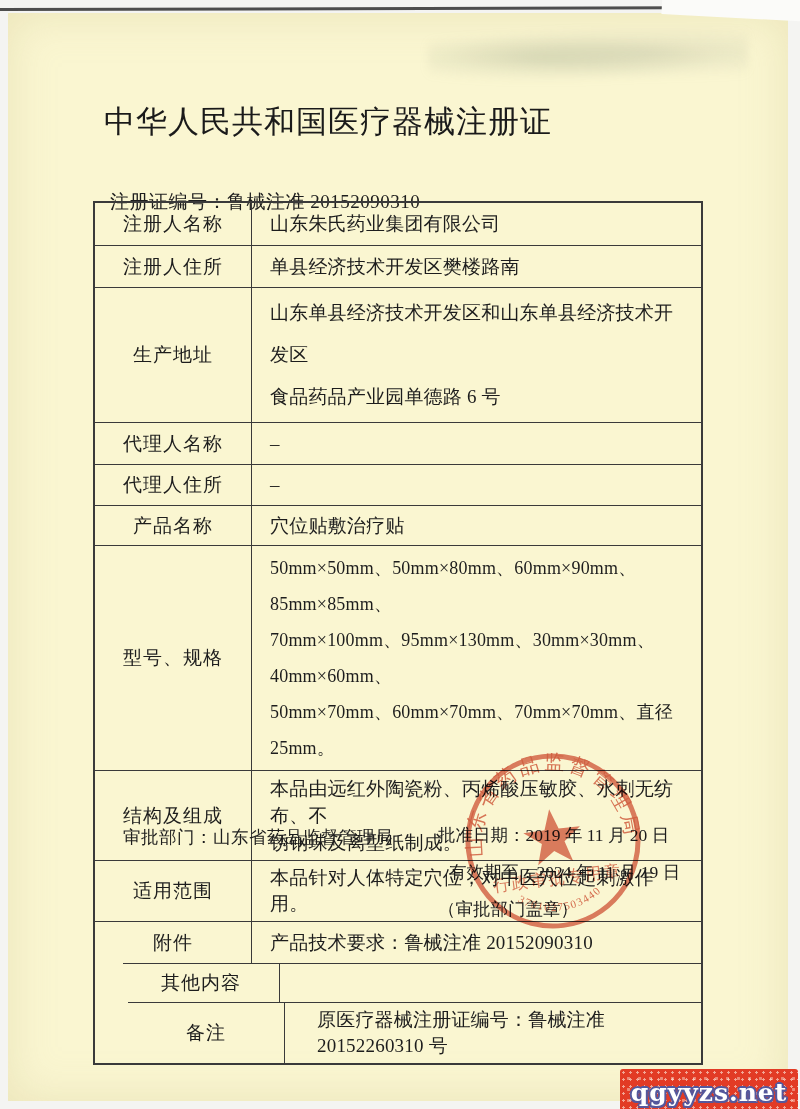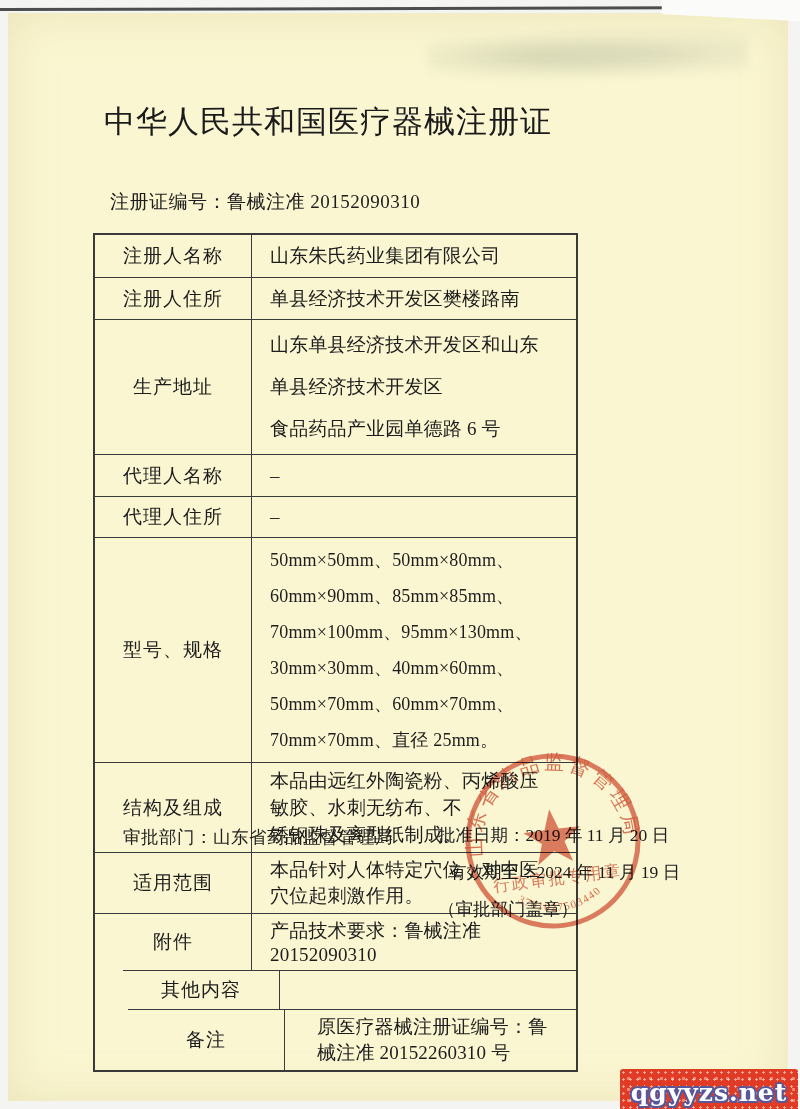--- a/index.html
+++ b/index.html
@@ -30,21 +30,21 @@
   }
   .doc-title{
     position:absolute;left:0;top:88px;width:640px;text-align:center;
     font-size:31px;color:#1a1a1a;letter-spacing:1px;font-weight:500;
   }
   .cert-no{
     position:absolute;left:102px;top:176px;
     font-size:19px;color:#1d1d1d;letter-spacing:.5px;
   }
   .reg-table{
-    position:absolute;left:85px;top:220px;width:485px;
+    position:absolute;left:85px;top:188px;width:610px;
     border:2px solid #3a3a3a;box-sizing:border-box;
     background:transparent;
   }
   .row{display:flex;box-sizing:border-box;}
   .row + .row{border-top:1.6px solid #3a3a3a;}
   .cell-label{
     width:157px;flex:0 0 157px;border-right:1.6px solid #3a3a3a;
     display:flex;align-items:center;justify-content:center;
     font-size:19px;color:#1d1d1d;letter-spacing:1px;text-align:center;
     box-sizing:border-box;
@@ -115,20 +115,24 @@
 食品药品产业园单德路 6 号</div>
     </div>
     <div class="row h42">
       <div class="cell-label">代理人名称</div>
       <div class="cell-value">–</div>
     </div>
     <div class="row h41">
       <div class="cell-label">代理人住所</div>
       <div class="cell-value">–</div>
     </div>
+    <div class="row h40">
+      <div class="cell-label">产品名称</div>
+      <div class="cell-value">穴位贴敷治疗贴</div>
+    </div>
     <div class="row h78 lh-mid">
       <div class="cell-label">型号、规格</div>
       <div class="cell-value">50mm×50mm、50mm×80mm、60mm×90mm、85mm×85mm、
 70mm×100mm、95mm×130mm、30mm×30mm、40mm×60mm、
 50mm×70mm、60mm×70mm、70mm×70mm、直径 25mm。</div>
     </div>
     <div class="row h57 lh-mid2">
       <div class="cell-label">结构及组成</div>
       <div class="cell-value">本品由远红外陶瓷粉、丙烯酸压敏胶、水刺无纺布、不
 锈钢珠及离型纸制成。</div>

